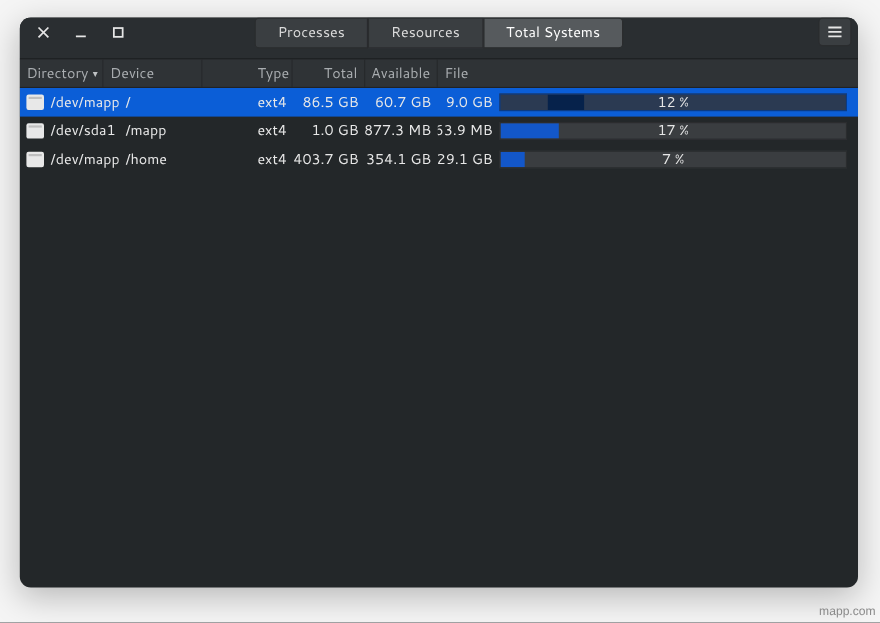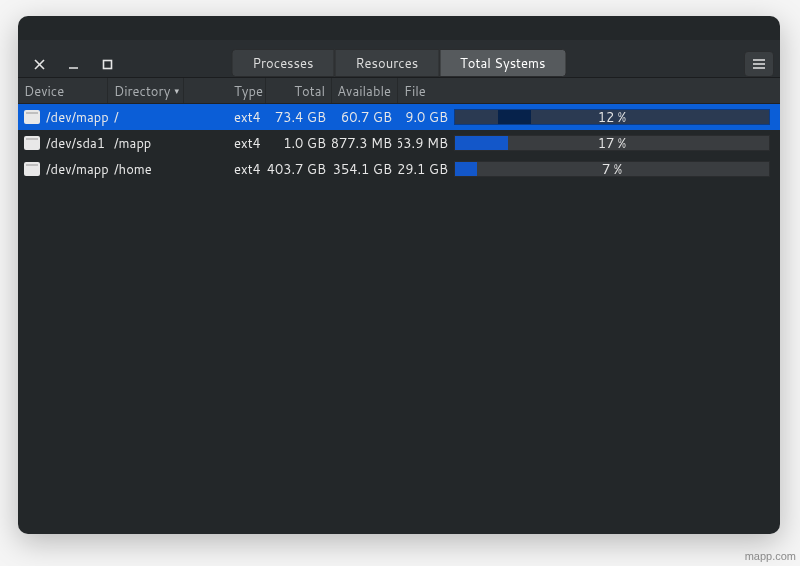--- a/index.html
+++ b/index.html
@@ -24,25 +24,24 @@
       background: #232729;
       border-radius: 10px;
       overflow: hidden;
       box-shadow: 0 8px 30px rgba(0,0,0,0.25);
     }
     
     .titlebar {
       height: 38px;
       background: #2a2e31;
       display: flex;
-      align-items: flex-end;
+      align-items: flex-start;
       padding: 0 6px;
       gap: 4px;
       border-bottom: 1px solid #1b1d1f;
-      margin-top: 24px;
     }
     .win-btn {
       width: 30px;
       height: 26px;
       display: flex;
       align-items: center;
       justify-content: center;
       color: #e6e6e6;
       border-radius: 3px;
       cursor: pointer;
@@ -234,41 +233,41 @@
     <div class="menu-btn">
       <svg width="14" height="12" viewBox="0 0 14 12">
         <line x1="1" y1="2" x2="13" y2="2"></line>
         <line x1="1" y1="6" x2="13" y2="6"></line>
         <line x1="1" y1="10" x2="13" y2="10"></line>
       </svg>
     </div>
   </div>
 
   <div class="header-row">
-    <div class="hcell col-device">Device</div>
     <div class="hcell col-directory">
       <span>Directory</span>
       <span class="sort-ind">▾</span>
     </div>
+    <div class="hcell col-device">Device</div>
     <div class="hcell col-type">Type</div>
     <div class="hcell col-total">Total</div>
     <div class="hcell col-available">Available</div>
     <div class="hcell col-used" style="border-right:none;">File</div>
   </div>
 
   <div class="rows">
 
     <div class="row selected">
       <div class="cell col-device">
         <div class="disk-icon"></div>
         <span>/dev/mapp</span>
       </div>
       <div class="cell col-directory">/</div>
       <div class="cell col-type">ext4</div>
-      <div class="cell col-total num">73.4 GB</div>
+      <div class="cell col-total num">86.5 GB</div>
       <div class="cell col-available num">60.7 GB</div>
       <div class="cell col-usednum num">9.0 GB</div>
       <div class="usage-wrap">
         <div class="usage-bar">
           <div class="usage-fill" style="width:12%"></div>
           <div class="usage-text">12 %</div>
         </div>
       </div>
     </div>
 

